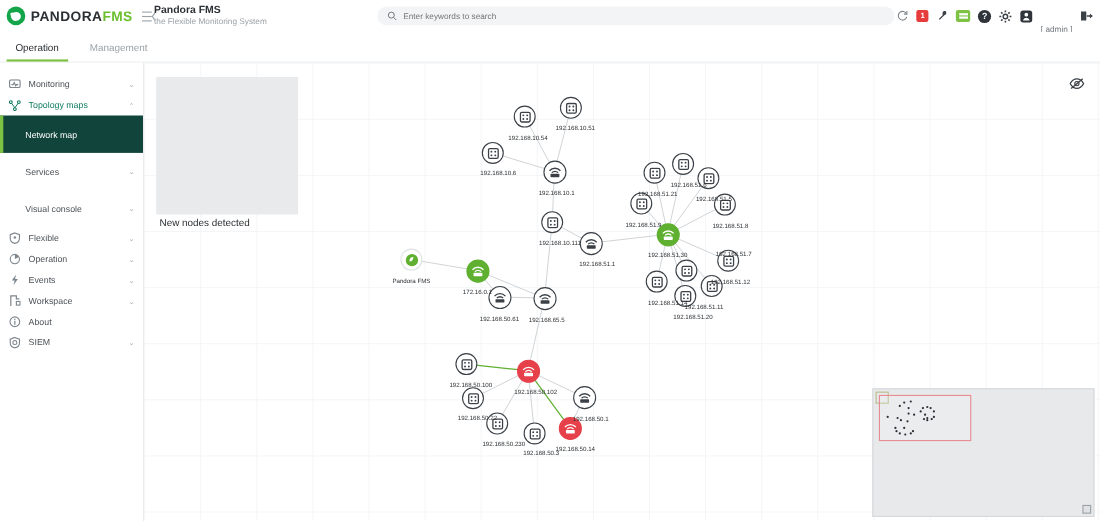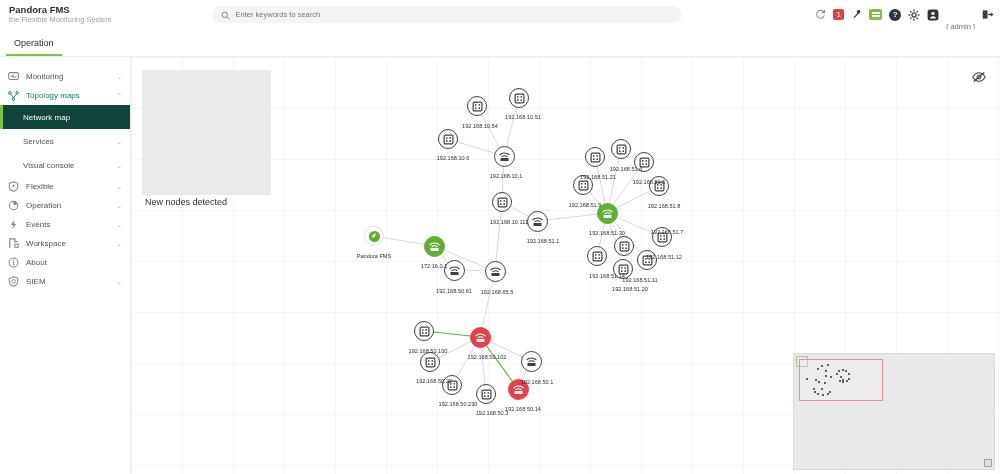--- a/index.html
+++ b/index.html
@@ -118,21 +118,21 @@
   .nav-item {
     display: flex; align-items: center; height: 19px; padding: 0 8px;
     font-size: 8px; color: #4b5157; cursor: pointer; gap: 7px; position: relative;
   }
   .nav-item .ico { width: 11px; display: flex; justify-content: center; color: #7d868d; flex: none; }
   .nav-item .lbl { flex: 1; }
   .nav-item .chev { font-size: 6px; color: #9aa2a8; }
   .nav-item.open { color: #0e7a5f; }
   .nav-item.open .ico { color: #0e7a5f; }
   .nav-sub {
-    display: flex; align-items: center; height: 24px; padding-left: 23px;
+    display: flex; align-items: center; height: 34px; padding-left: 23px;
     font-size: 8px; color: #4b5157; cursor: pointer; padding-right: 8px;
   }
   .nav-sub .lbl { flex: 1; }
   .nav-sub .chev { font-size: 6px; color: #9aa2a8; }
   .nav-sub.selected {
     background: #11443a; color: #fff; border-left: 3px solid #7ec243;
     padding-left: 20px;
   }
 
   
@@ -191,20 +191,34 @@
   .mm-dot { position: absolute; width: 2px; height: 2px; border-radius: 50%; background: #2b2f33; }
   .mm-resize {
     position: absolute; right: 2px; bottom: 2px; width: 8px; height: 8px;
     border: 1px solid #9aa2a8; background: #dfe1e3; cursor: nwse-resize;
   }
 </style>
 </head>
 <body>
 
 <div class="topbar">
+  <div class="brand">
+    <div class="brand-logo"></div>
+    <div class="brand-text">
+      <span class="p1">PANDORA</span><span class="p2">FMS</span>
+    </div>
+    <div class="collapse-ico">
+      <svg width="12" height="10" viewBox="0 0 12 10">
+          <rect x="0" y="0.5" width="9" height="1" fill="#9aa2a8"></rect>
+          <rect x="0" y="4.5" width="9" height="1" fill="#9aa2a8"></rect>
+          <rect x="0" y="8.5" width="9" height="1" fill="#9aa2a8"></rect>
+          <path d="M12 1.5 L9.5 5 L12 8.5" stroke="#9aa2a8" stroke-width="1" fill="none"></path>
+        </svg>
+    </div>
+  </div>
 
   <div class="appname">
     <div class="t1">Pandora FMS</div>
     <div class="t2">the Flexible Monitoring System</div>
   </div>
 
   <div class="searchwrap">
     <div class="searchbox">
       <span>
         <svg width="9" height="9" viewBox="0 0 12 12">
@@ -264,20 +278,21 @@
           <line x1="6.5" y1="5.5" x2="11.8" y2="5.5" stroke="#3a4046" stroke-width="1.4"></line>
           <path d="M9.6 3 L12.3 5.5 L9.6 8" fill="#3a4046"></path>
         </svg>
     </span>
   </div>
 </div>
 
 <div class="tabrow">
   <div class="tabs">
     <div class="tab active">Operation</div>
+    <div class="tab">Management</div>
   </div>
 
   <div class="crumbwrap">
     <div class="crumb">
       <span>Topology maps</span>
       <span>/</span>
       <b>Network maps</b>
     </div>
     <div class="pagetitle-row">
       <span class="pagetitle">Discovery map - Laboratory (1)</span>

